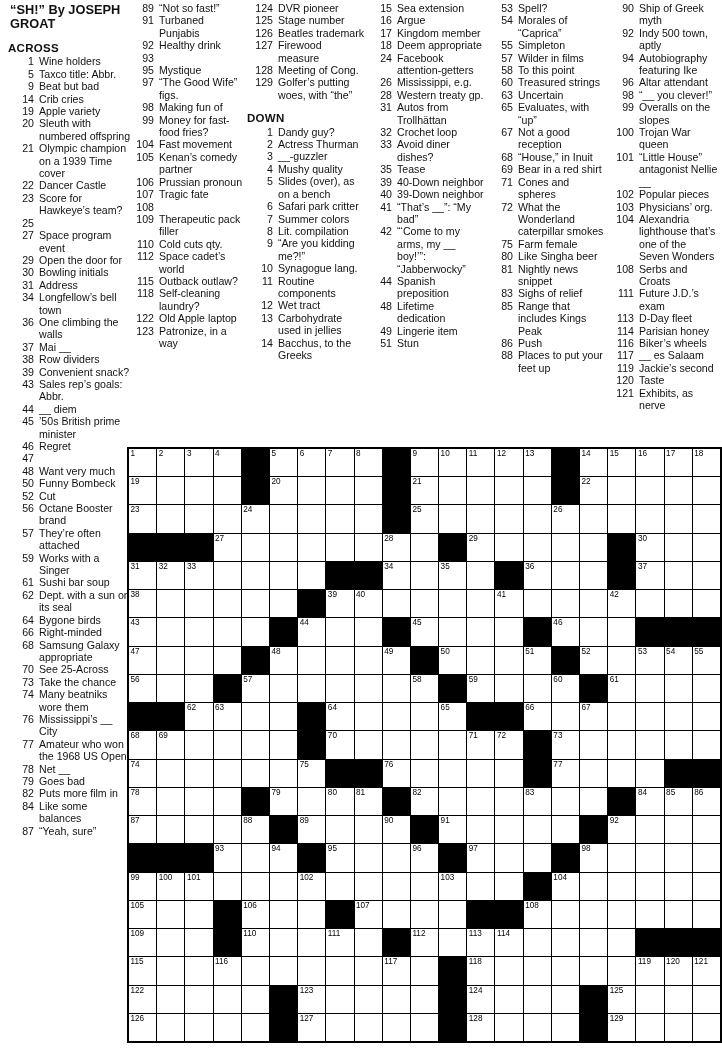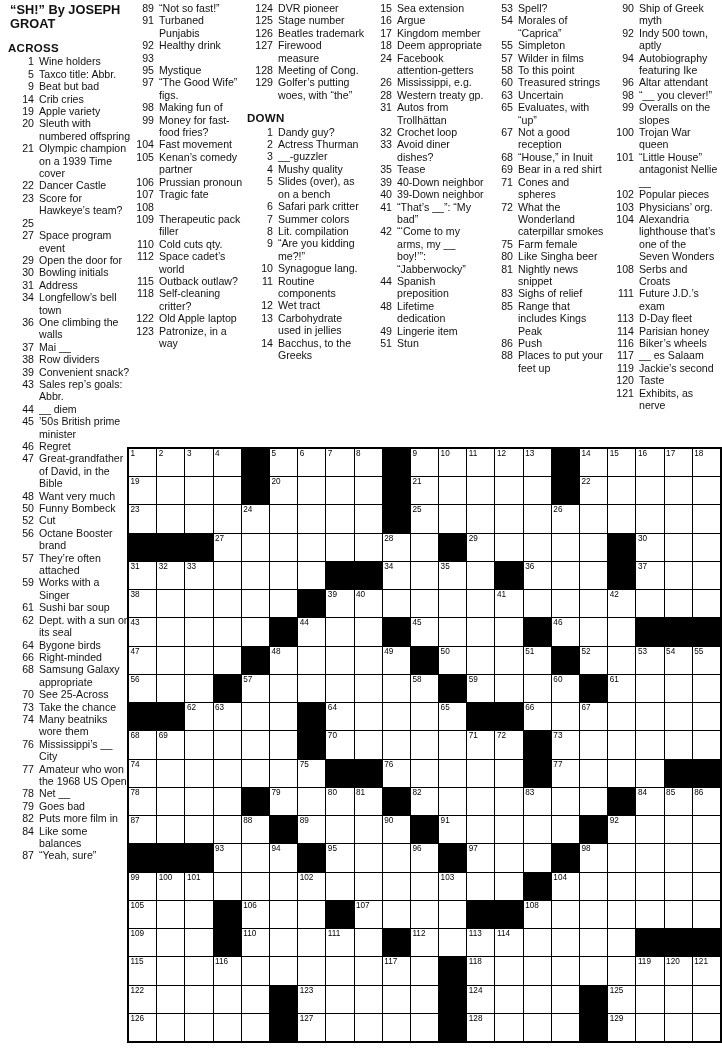--- a/index.html
+++ b/index.html
@@ -119,21 +119,20 @@
         <div class="clue">
           <span class="num">45</span>
           <span class="txt">’50s British prime minister</span>
         </div>
         <div class="clue">
           <span class="num">46</span>
           <span class="txt">Regret</span>
         </div>
         <div class="clue">
           <span class="num">47</span>
-          <span class="txt">Great-grandfather of David, in the Bible</span>
         </div>
         <div class="clue">
           <span class="num">48</span>
           <span class="txt">Want very much</span>
         </div>
         <div class="clue">
           <span class="num">50</span>
           <span class="txt">Funny Bombeck</span>
         </div>
         <div class="clue">
@@ -278,21 +277,21 @@
         <div class="clue">
           <span class="num">112</span>
           <span class="txt">Space cadet’s world</span>
         </div>
         <div class="clue">
           <span class="num">115</span>
           <span class="txt">Outback outlaw?</span>
         </div>
         <div class="clue">
           <span class="num">118</span>
-          <span class="txt">Self-cleaning critter?</span>
+          <span class="txt">Self-cleaning laundry?</span>
         </div>
         <div class="clue">
           <span class="num">122</span>
           <span class="txt">Old Apple laptop</span>
         </div>
         <div class="clue">
           <span class="num">123</span>
           <span class="txt">Patronize, in a way</span>
         </div>
       </div>

